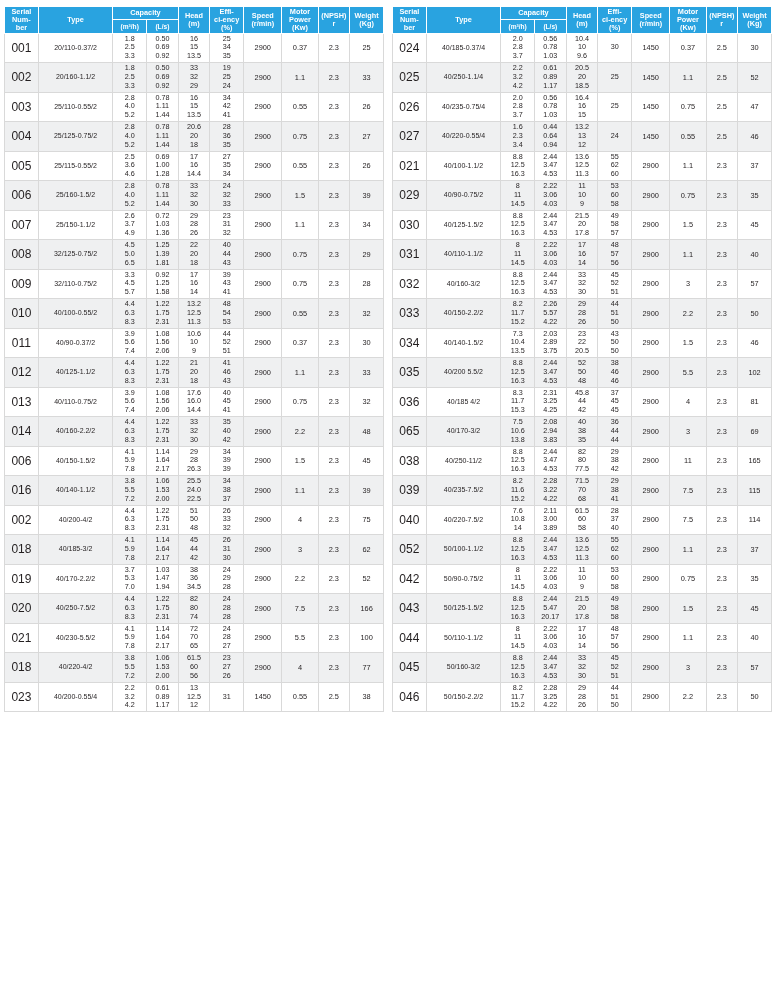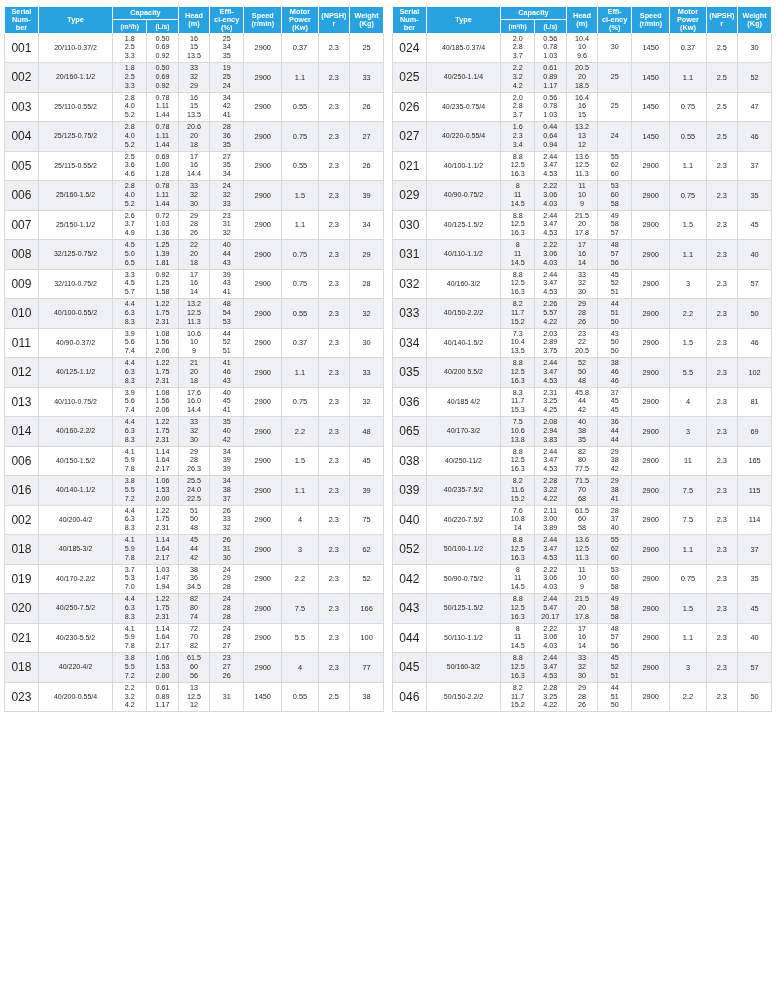--- a/index.html
+++ b/index.html
@@ -526,21 +526,21 @@
           <td class="serial">021</td>
           <td class="type">40/230-5.5/2</td>
           <td class="stack">4.1
 5.9
 7.8</td>
           <td class="stack">1.14
 1.64
 2.17</td>
           <td class="stack">72
 70
-82</td>
+65</td>
           <td class="stack">24
 28
 27</td>
           <td>2900</td>
           <td>5.5</td>
           <td>2.3</td>
           <td>100</td>
         </tr>
         <tr class="alt">
           <td class="serial">018</td>

